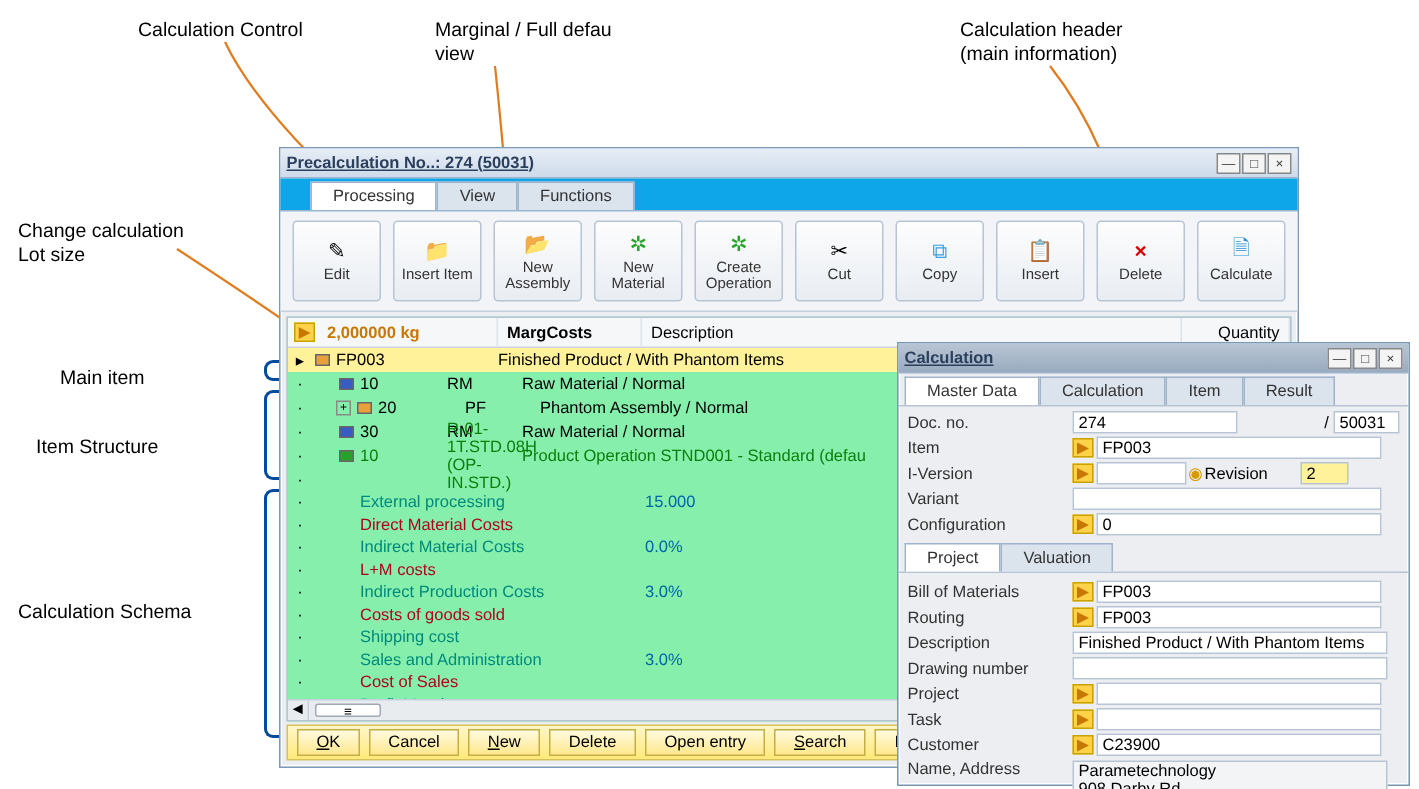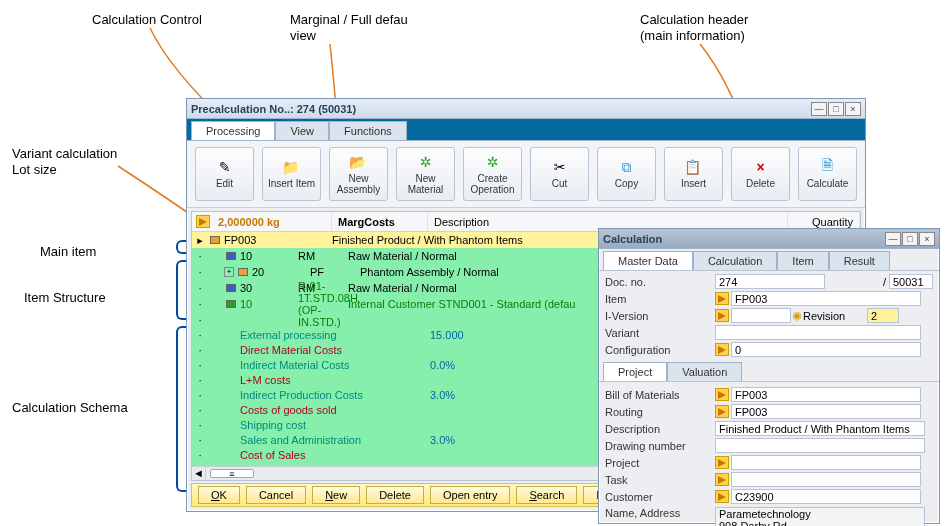--- a/index.html
+++ b/index.html
@@ -2,24 +2,24 @@
 <html><head>
 <meta charset="utf-8">
 <style>
   * { box-sizing: border-box; font-family: Tahoma, Arial, sans-serif; font-size: 11px; }
   body { margin: 0; background: #fff; width: 946px; height: 526px; position: relative; overflow: hidden; }
   .annot { position: absolute; font-size: 13px; color: #000; white-space: pre-line; line-height: 1.2; }
   svg.overlay { position: absolute; left: 0; top: 0; pointer-events: none; }
   .brace { position: absolute; border-left: 2px solid #004b9c; border-top: 2px solid #004b9c; border-bottom: 2px solid #004b9c; border-radius: 6px 0 0 6px; }
   .window { position: absolute; border: 1px solid #7a99b8; background: #eceef2; box-shadow: 0 0 0 1px #fff inset; }
   .titlebar { height: 20px; background: linear-gradient(#e6edf5,#cfdbeb); border-bottom: 1px solid #9fb4cc; display: flex; align-items: center; padding: 0 4px; }
-  .titlebar .title { flex: 1; color: #2a3f5c; font-weight: bold; }
+  .titlebar .title { flex: 1; color: #2a3f5c; font-weight: bold; text-decoration: underline; }
   .winbtns { display: flex; gap: 1px; }
   .winbtn { width: 16px; height: 14px; border: 1px solid #888; background: #f4f4f4; display: flex; align-items: center; justify-content: center; font-size: 9px; color: #444; }
-  .tabs { display: flex; border-bottom: 1px solid #9fb4cc; background: #0369a1; padding-top: 2px; padding-left: 4px; gap: 0; }
+  .tabs { display: flex; border-bottom: 1px solid #9fb4cc; background: #0ea5e9; padding-top: 2px; padding-left: 20px; gap: 0; }
   .tab { padding: 3px 14px; border: 1px solid #9fb4cc; border-bottom: none; background: #dbe3ed; color: #333; cursor: pointer; }
   .tab.active { background: #fff; }
   .toolbar { display: flex; padding: 6px 8px; gap: 8px; background: #f2f4f7; border-bottom: 1px solid #c5d0dd; }
   .tbtn { width: 62px; height: 54px; border: 1px solid #b7c4d4; background: linear-gradient(#fdfdfd,#e8edf3); display: flex; flex-direction: column; align-items: center; justify-content: center; gap: 3px; cursor: pointer; border-radius: 3px; }
   .tbtn .ico { width: 18px; height: 18px; display: flex; align-items: center; justify-content: center; font-size: 14px; }
   .tbtn .lbl { font-size: 10px; color: #333; text-align: center; line-height: 1.05; white-space: pre-line; }
   .workarea { position: absolute; left: 4px; right: 4px; top: 112px; bottom: 30px; background: #86efac; border: 1px solid #b7c4d4; overflow: hidden; }
   .lothdr { height: 20px; display: flex; align-items: center; border-bottom: 1px solid #ccd4de; background: #f6f7f9; }
   .lothdr .cell { padding: 0 6px; border-right: 1px solid #dde3ea; height: 100%; display: flex; align-items: center; }
   .lothdr .lot { color: #c77800; font-weight: bold; }
@@ -53,21 +53,21 @@
   .hscroll .thumb { position:absolute; left:18px; width:44px; top:2px; bottom:2px; background:#fff; border:1px solid #a0aab6; border-radius:2px; display:flex; align-items:center; justify-content:center; font-size:9px; }
 </style>
 </head>
 <body>
 
 <div class="annot" style="left:92px; top:12px;">Calculation Control</div>
 <div class="annot" style="left:290px; top:12px;">Marginal / Full defau
 view</div>
 <div class="annot" style="left:640px; top:12px;">Calculation  header
 (main information)</div>
-<div class="annot" style="left:12px; top:146px;">Variant calculation
+<div class="annot" style="left:12px; top:146px;">Change calculation
 Lot size</div>
 <div class="annot" style="left:40px; top:244px;">Main item</div>
 <div class="annot" style="left:24px; top:290px;">Item Structure</div>
 <div class="annot" style="left:12px; top:400px;">Calculation Schema</div>
 
 <svg class="overlay" width="946" height="526">
   <defs>
     <marker id="ah" markerWidth="8" markerHeight="8" refX="6" refY="3" orient="auto">
       <path d="M0,0 L6,3 L0,6 Z" fill="#e07b1f"></path>
     </marker>
@@ -201,21 +201,21 @@
           <span class="c-qty">1.0000 Po</span>
         </div>
         <div class="row">
           <span class="lefttick">·</span>
           <span style="width:32px;"></span>
           <span class="ic">
             <span class="boxicon" style="background:#2aa12a;"></span>
           </span>
           <span class="c-code green">10</span>
           <span class="c-type green">R-01-1T.STD.08H (OP-IN.STD.)</span>
-          <span class="c-desc green">Internal Customer STND001 - Standard (defau</span>
+          <span class="c-desc green">Product Operation STND001 - Standard (defau</span>
           <span class="c-qty"></span>
         </div>
         <div class="schema-row">
           <span class="lefttick">·</span>
           <span class="val"></span>
         </div>
         <div class="schema-row">
           <span class="lefttick">·</span>
           <span class="lbl teal">External processing</span>
           <span class="val">15.000</span>

